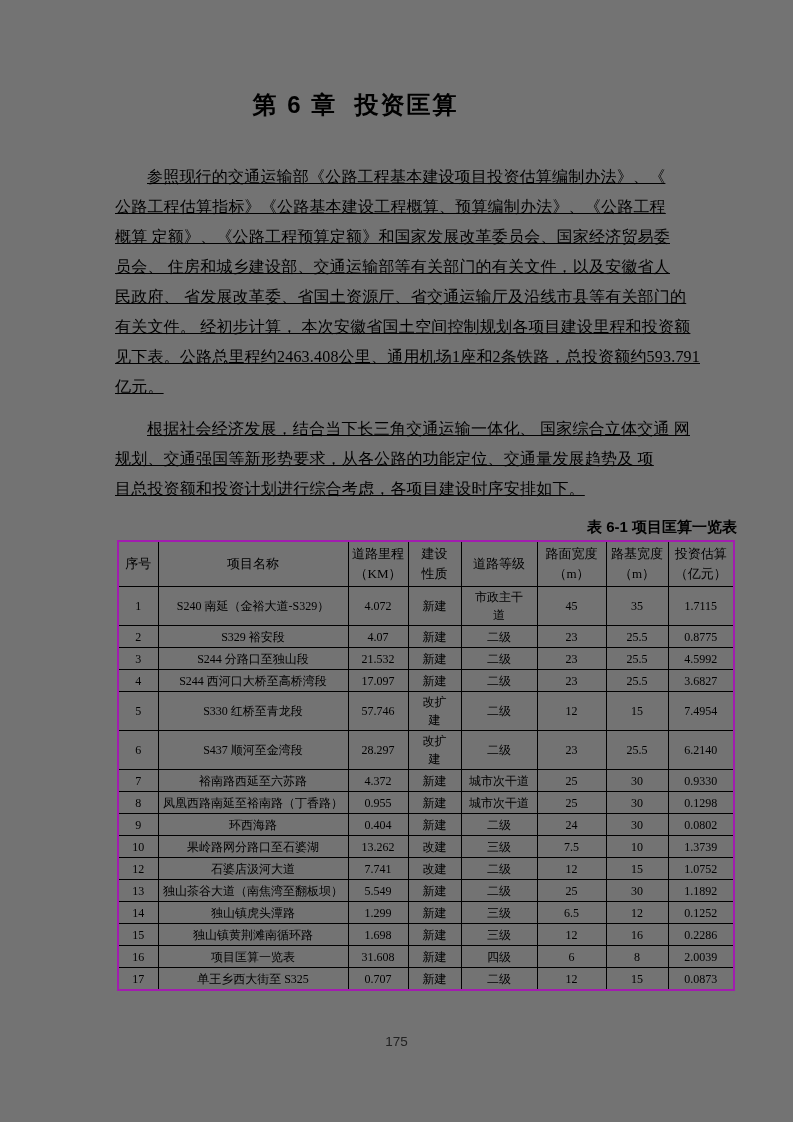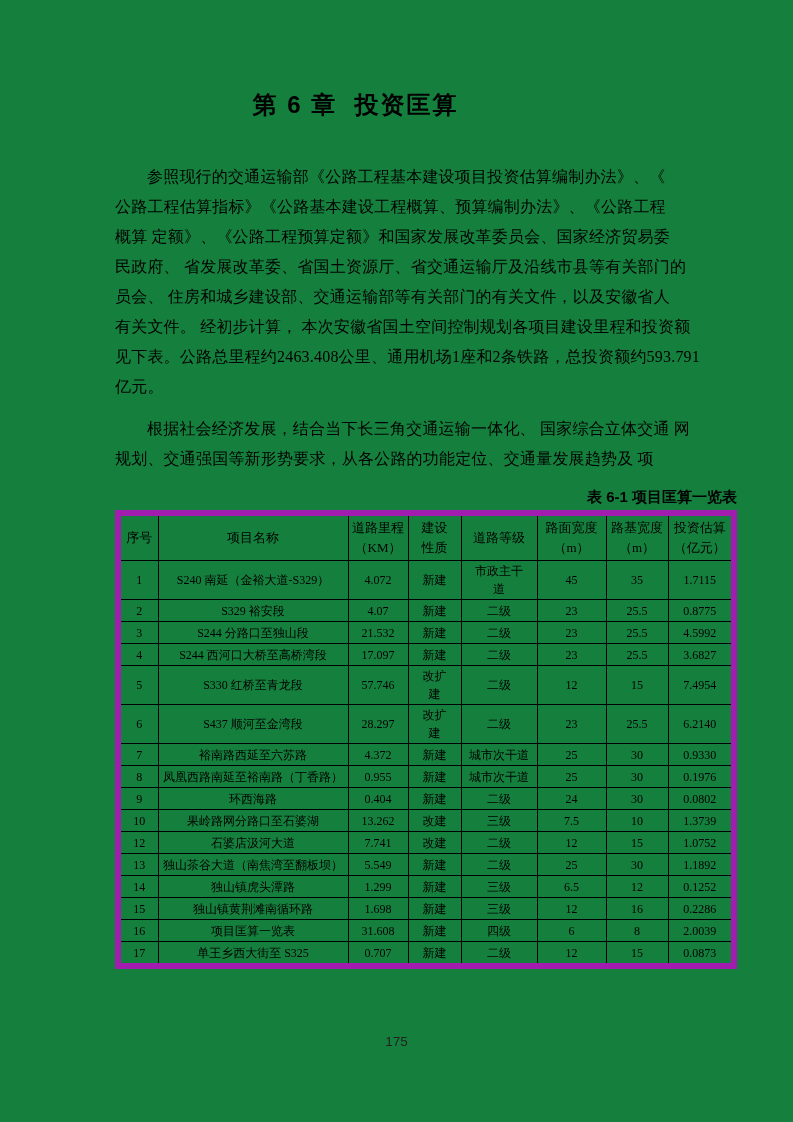--- a/index.html
+++ b/index.html
@@ -4,21 +4,21 @@
 <style>
   html, body {
     margin: 0;
     padding: 0;
     background: #ffffff;
   }
   .page {
     position: relative;
     width: 793px;
     height: 1122px;
-    background: #15803d;
+    background: #737373;
     color: #000000;
     font-family: "Liberation Serif", "DejaVu Serif", serif;
     overflow: hidden;
     margin: 0 auto;
   }
   .chapter-title {
     margin: 0;
     padding-top: 90px;
     text-align: center;
     position: relative;
@@ -36,37 +36,38 @@
   }
   .para {
     font-size: 16px;
     line-height: 30px;
   }
   .para-1 { margin-top: 42px; }
   .para-2 { margin-top: 12px; }
   .para .line {
     white-space: pre-wrap;
     letter-spacing: 0.2px;
+    text-decoration: underline;
   }
   .para .line:first-of-type { text-indent: 32px; }
   .table-caption {
     margin-top: 14px;
     margin-bottom: 4px;
     text-align: right;
     font-family: "Liberation Sans", "DejaVu Sans", sans-serif;
     font-weight: bold;
     font-size: 15px;
     line-height: 18px;
   }
   table.estimate {
     border-collapse: collapse;
     table-layout: fixed;
     width: 616px;
     margin: 0 auto;
-    border: 6px solid #a21caf;
+    border: 2px solid #a21caf;
   }
   table.estimate th, table.estimate td {
     border: 1px solid #000;
     text-align: center;
     vertical-align: middle;
     white-space: pre-line;
     overflow: hidden;
     padding: 1px 1px;
   }
   table.estimate th {
@@ -101,37 +102,38 @@
   <div class="content">
 
     <div class="para para-1">
 
         <div class="line">参照现行的交通运输部《公路工程基本建设项目投资估算编制办法》、《</div>
 
         <div class="line">公路工程估算指标》《公路基本建设工程概算、预算编制办法》、《公路工程</div>
 
         <div class="line">概算 定额》、《公路工程预算定额》和国家发展改革委员会、国家经济贸易委</div>
 
+        <div class="line">员会、 住房和城乡建设部、交通运输部等有关部门的有关文件，以及安徽省人</div>
+
         <div class="line">民政府、 省发展改革委、省国土资源厅、省交通运输厅及沿线市县等有关部门的</div>
-
-        <div class="line">员会、 住房和城乡建设部、交通运输部等有关部门的有关文件，以及安徽省人</div>
 
         <div class="line">有关文件。 经初步计算， 本次安徽省国土空间控制规划各项目建设里程和投资额</div>
 
         <div class="line">见下表。公路总里程约2463.408公里、通用机场1座和2条铁路，总投资额约593.791</div>
 
         <div class="line">亿元。</div>
       </div>
 
     <div class="para para-2">
 
         <div class="line">根据社会经济发展，结合当下长三角交通运输一体化、 国家综合立体交通 网</div>
 
         <div class="line">规划、交通强国等新形势要求，从各公路的功能定位、交通量发展趋势及 项</div>
 
+        <div class="line">目总投资额和投资计划进行综合考虑，各项目建设时序安排如下。</div>
       </div>
 
     <div class="table-caption">表 6-1 项目匡算一览表</div>
 
     <table class="estimate">
       <colgroup>
         <col style="width:40px">
         <col style="width:190px">
         <col style="width:60px">
         <col style="width:53px">
@@ -248,21 +250,21 @@
           </tr>
 
           <tr>
             <td>8</td>
             <td>凤凰西路南延至裕南路（丁香路）</td>
             <td>0.955</td>
             <td>新建</td>
             <td>城市次干道</td>
             <td>25</td>
             <td>30</td>
-            <td>0.1976</td>
+            <td>0.1298</td>
           </tr>
 
           <tr>
             <td>9</td>
             <td>环西海路</td>
             <td>0.404</td>
             <td>新建</td>
             <td>二级</td>
             <td>24</td>
             <td>30</td>

